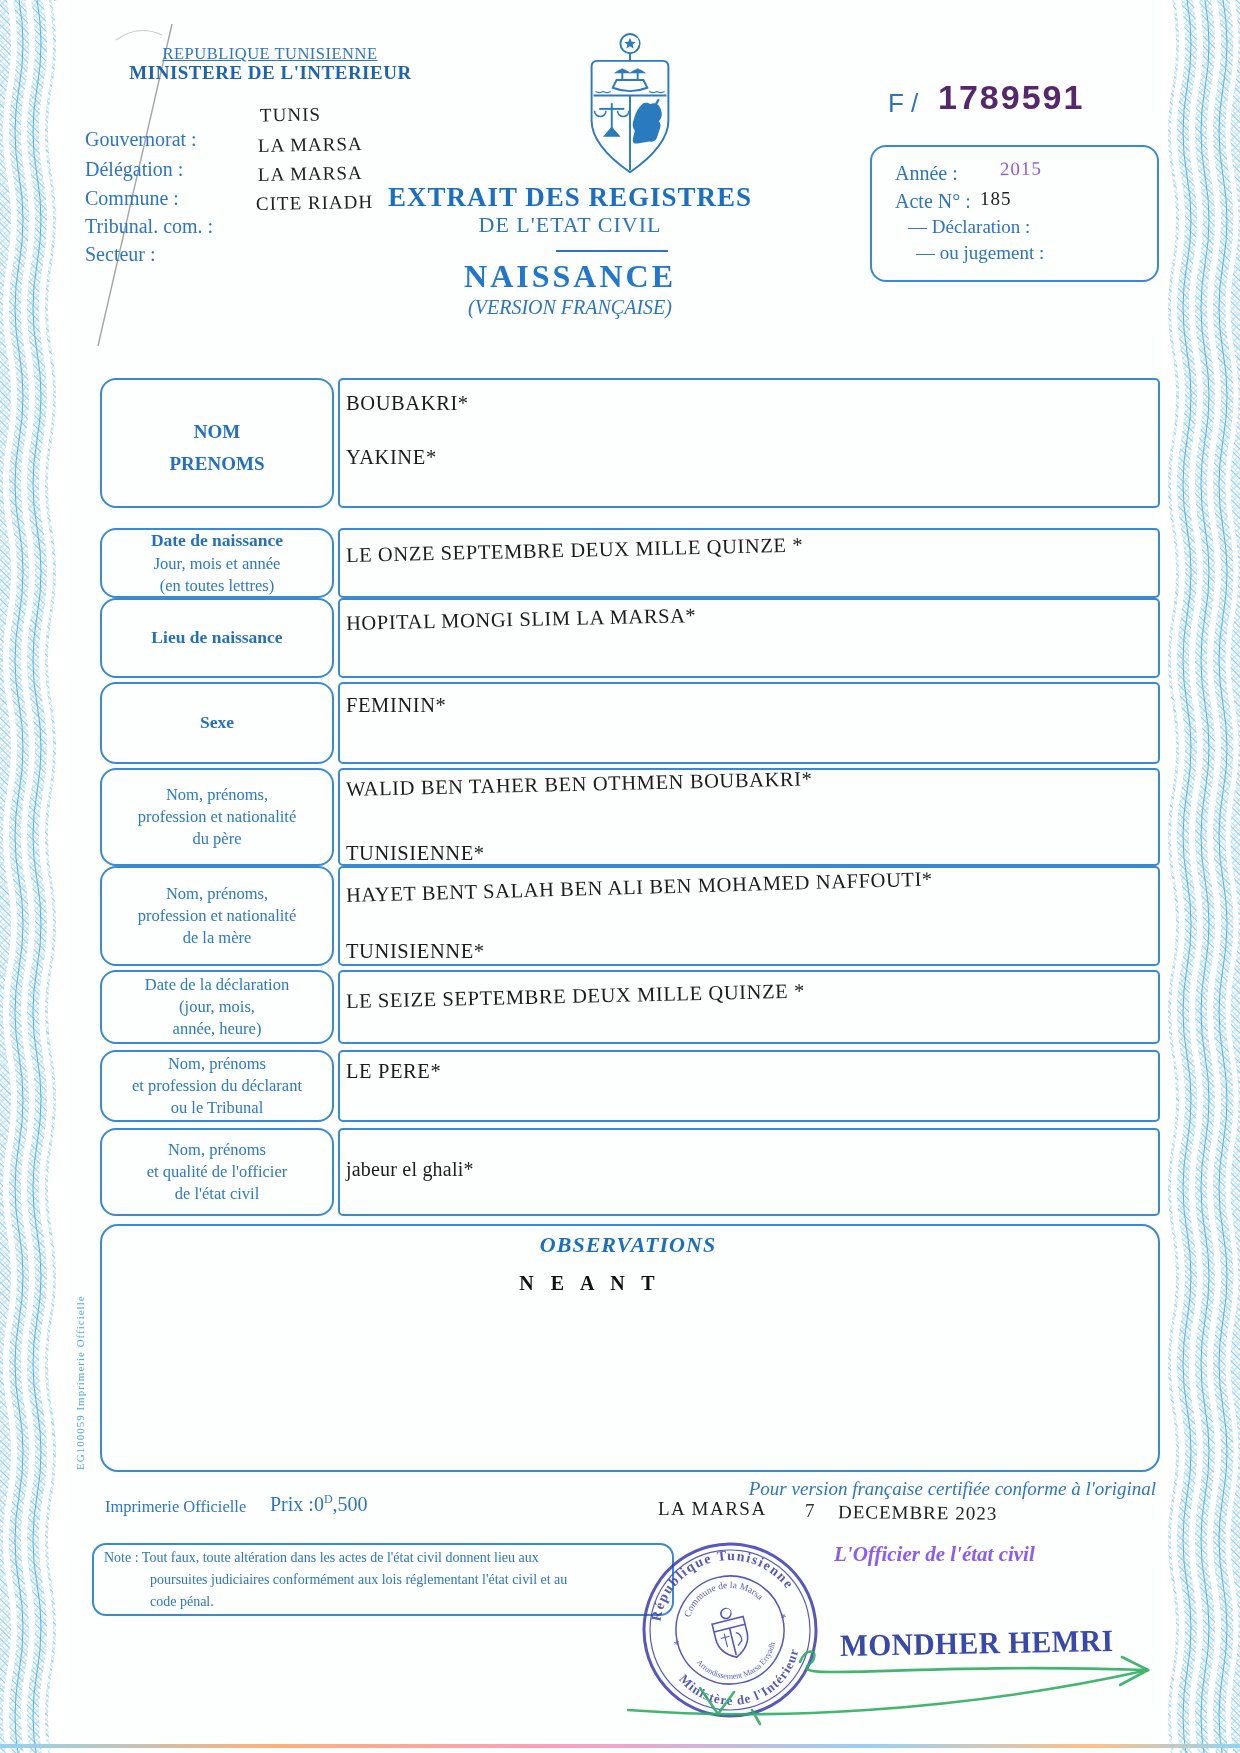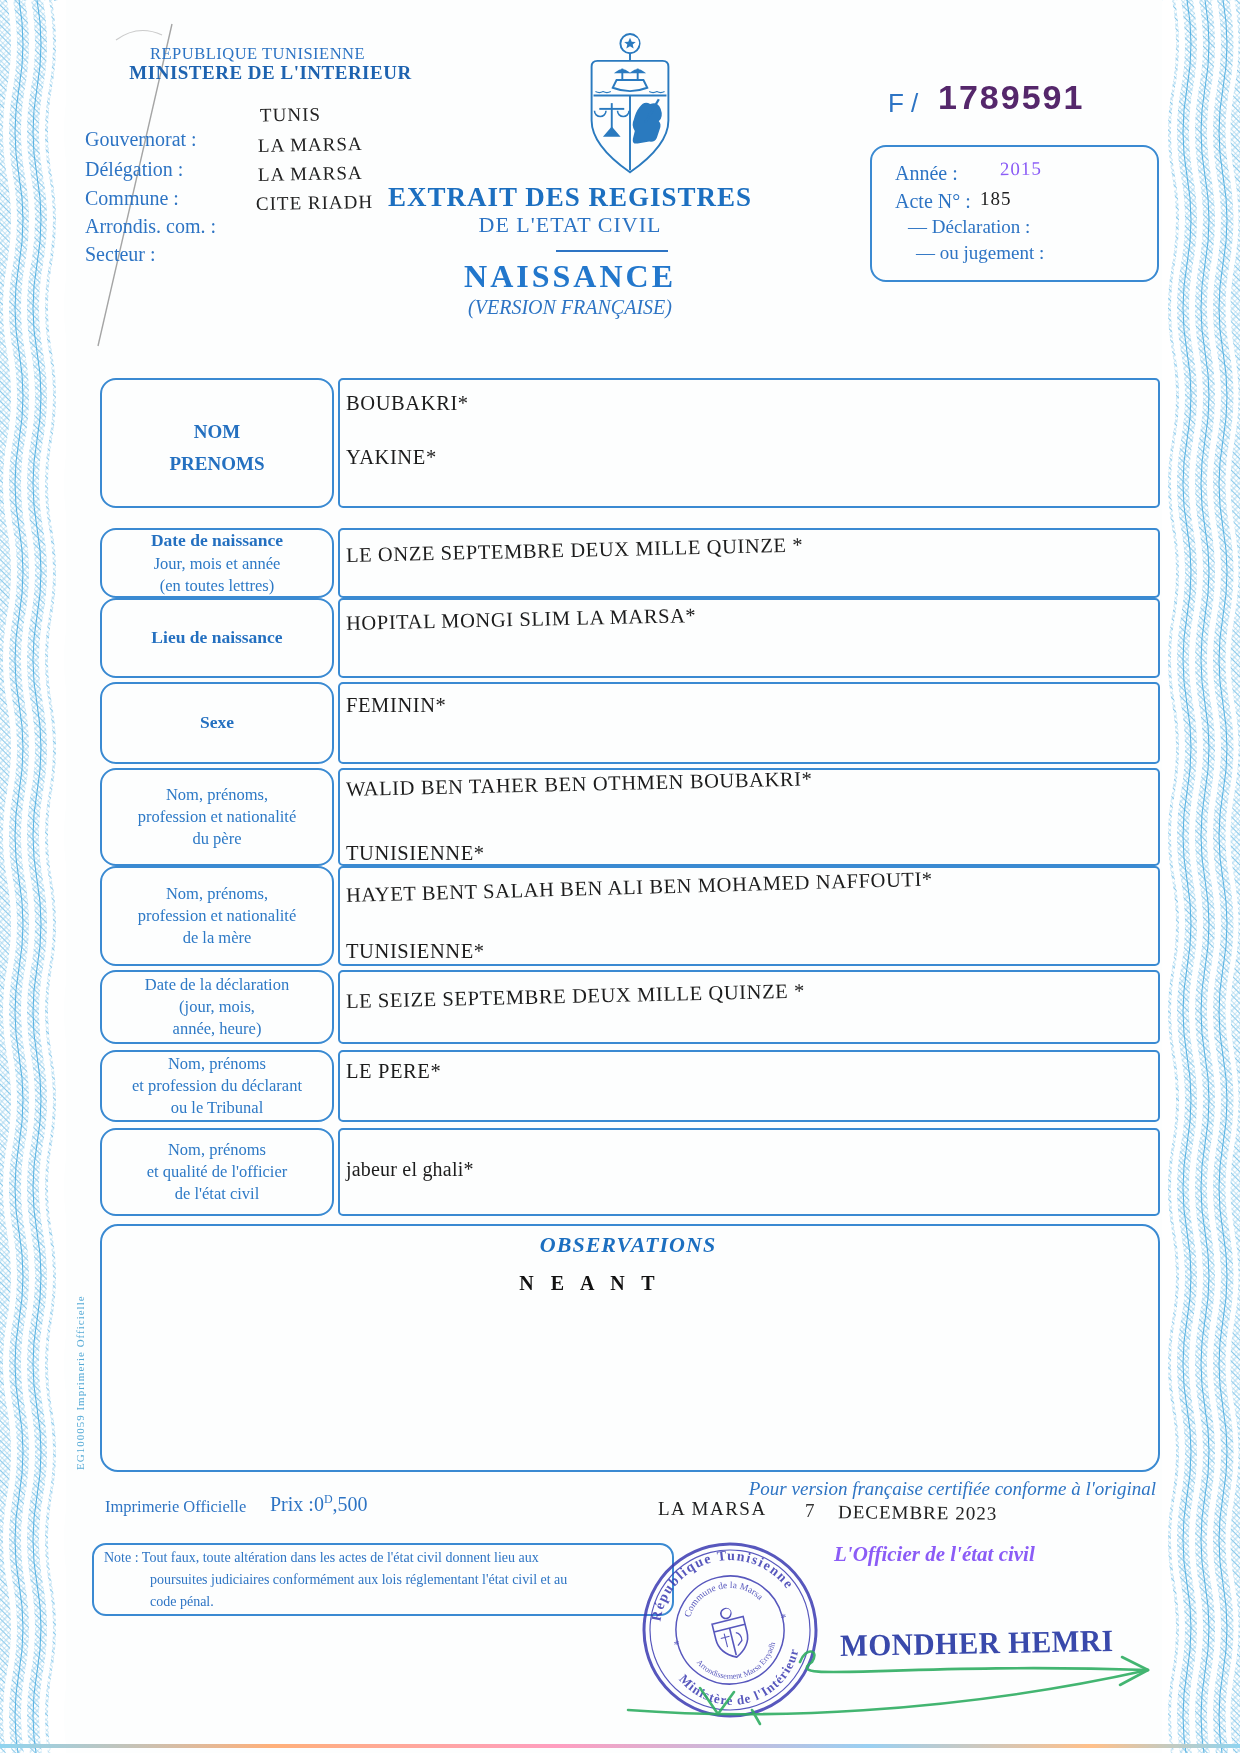--- a/index.html
+++ b/index.html
@@ -60,27 +60,27 @@
   </svg>
 
   <div class="abs" style="left:0;top:1744px;width:1240px;height:4px;
               background:linear-gradient(90deg,#8fd4f0 0%,#ffb07a 22%,#ff9ec0 45%,#9ad0f2 70%,#ffc08a 88%,#8fd4f0 100%);"></div>
 
   <svg class="abs" style="left:0;top:0;pointer-events:none;" width="1240" height="400">
     <line x1="172" y1="24" x2="98" y2="346" stroke="#6a6a6a" stroke-width="1.4" opacity="0.6"></line>
     <path d="M116 40 q 22 -16 46 -5" stroke="#9a9a9a" stroke-width="1.2" fill="none" opacity="0.5"></path>
   </svg>
 
-  <div class="abs" style="left:150px;top:44px;width:240px;font-size:16.5px;letter-spacing:.5px;color:#2d74c4;">REPUBLIQUE TUNISIENNE</div>
+  <div class="abs" style="left:150px;top:44px;width:240px;text-align:center;font-size:16.5px;letter-spacing:.5px;color:#2d74c4;text-decoration:underline;">REPUBLIQUE TUNISIENNE</div>
   <div class="abs" style="left:128px;top:62px;width:285px;text-align:center;font-size:19px;font-weight:bold;letter-spacing:.5px;color:#1e63b0;">MINISTERE DE L'INTERIEUR</div>
 
   <div class="abs admin-lbl" style="left:85px;top:128px;">Gouvernorat :</div>
   <div class="abs admin-lbl" style="left:85px;top:158px;">Délégation :</div>
   <div class="abs admin-lbl" style="left:85px;top:187px;">Commune :</div>
-  <div class="abs admin-lbl" style="left:85px;top:215px;">Arrondis. com. :</div>
+  <div class="abs admin-lbl" style="left:85px;top:215px;">Tribunal. com. :</div>
   <div class="abs admin-lbl" style="left:85px;top:243px;">Secteur :</div>
 
   <div class="abs admin-val" style="left:260px;top:104px;">TUNIS</div>
   <div class="abs admin-val" style="left:258px;top:134px;">LA MARSA</div>
   <div class="abs admin-val" style="left:258px;top:163px;">LA MARSA</div>
   <div class="abs admin-val" style="left:256px;top:192px;">CITE RIADH</div>
 
   <svg class="abs" style="left:582px;top:26px;" width="96" height="160" viewBox="0 0 100 162" fill="none" stroke="#2a7abf" stroke-width="2">
 
     <circle cx="50" cy="16" r="10" stroke-width="2"></circle>

